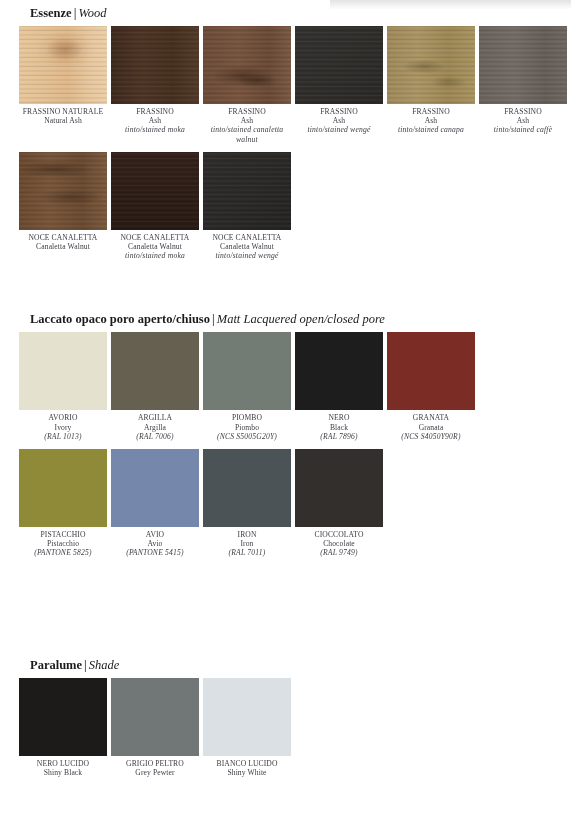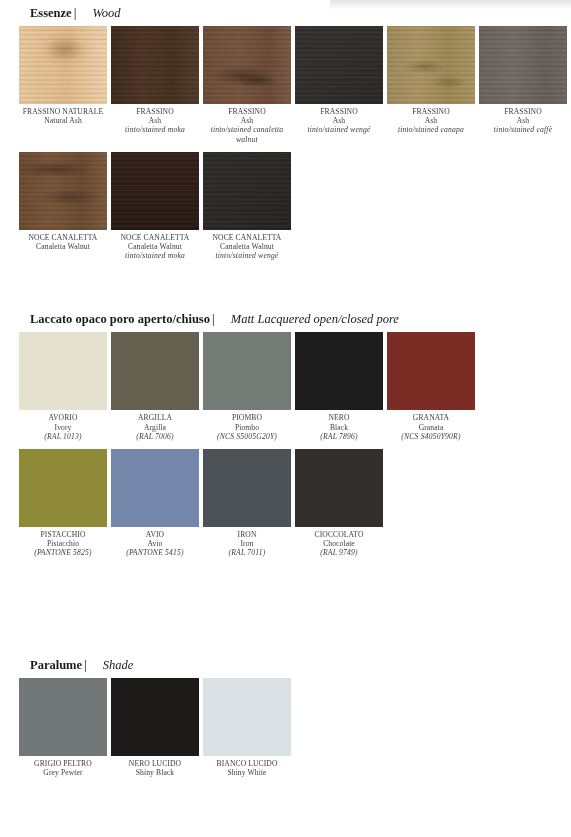--- a/index.html
+++ b/index.html
@@ -41,21 +41,20 @@
     margin-left: 20px;
   }
   .section-title .sep {
     font-weight: bold;
     color: #4a4a4a;
     padding: 0 2px;
   }
   .section-title .en {
     font-style: italic;
     font-weight: normal;
-    margin-left: 14px;
   }
   .row {
     display: flex;
     flex-wrap: nowrap;
     padding-left: 9px;
   }
   .cell {
     width: 88px;
     margin-right: 4px;
     display: flex;
@@ -311,31 +310,31 @@
           </div>
         </div>
       </div>
     </div>
     <div class="gap-lg" style="height: 100px;"></div>
     <div class="section">
       <div class="section-title"><span class="it">Paralume</span><span class="sep">|</span><span class="en">Shade</span></div>
       <div class="gap-title"></div>
       <div class="row">
         <div class="cell">
+          <div class="swatch flat" style="background: rgb(28, 27, 26);"></div>
+          <div class="labels">
+            <div class="lab">NERO LUCIDO</div>
+            <div class="lab">Shiny Black</div>
+          </div>
+        </div>
+        <div class="cell">
           <div class="swatch flat" style="background: rgb(113, 118, 119);"></div>
           <div class="labels">
             <div class="lab">GRIGIO PELTRO</div>
             <div class="lab">Grey Pewter</div>
-          </div>
-        </div>
-        <div class="cell">
-          <div class="swatch flat" style="background: rgb(28, 27, 26);"></div>
-          <div class="labels">
-            <div class="lab">NERO LUCIDO</div>
-            <div class="lab">Shiny Black</div>
           </div>
         </div>
         <div class="cell">
           <div class="swatch flat" style="background: rgb(219, 224, 229);"></div>
           <div class="labels">
             <div class="lab">BIANCO LUCIDO</div>
             <div class="lab">Shiny White</div>
           </div>
         </div>
       </div>

